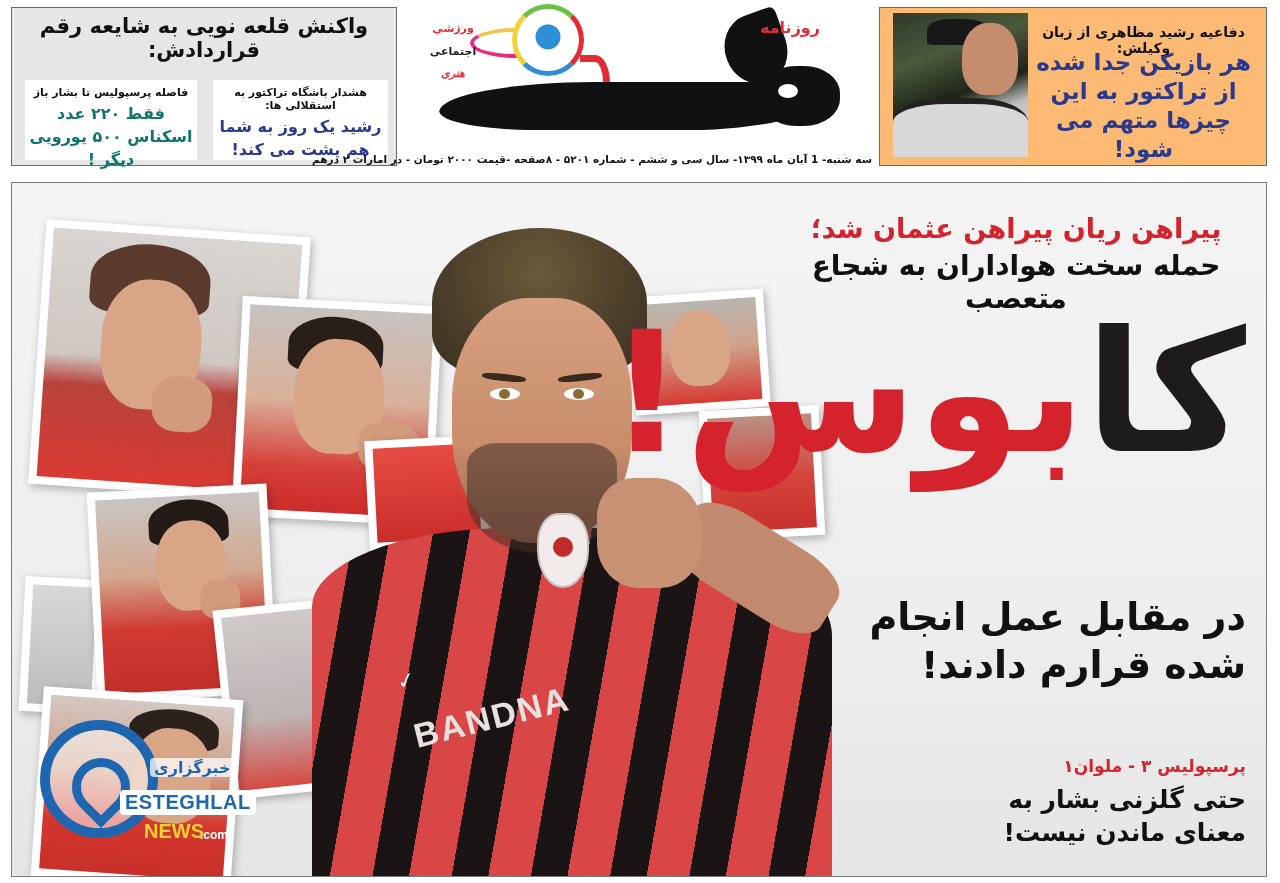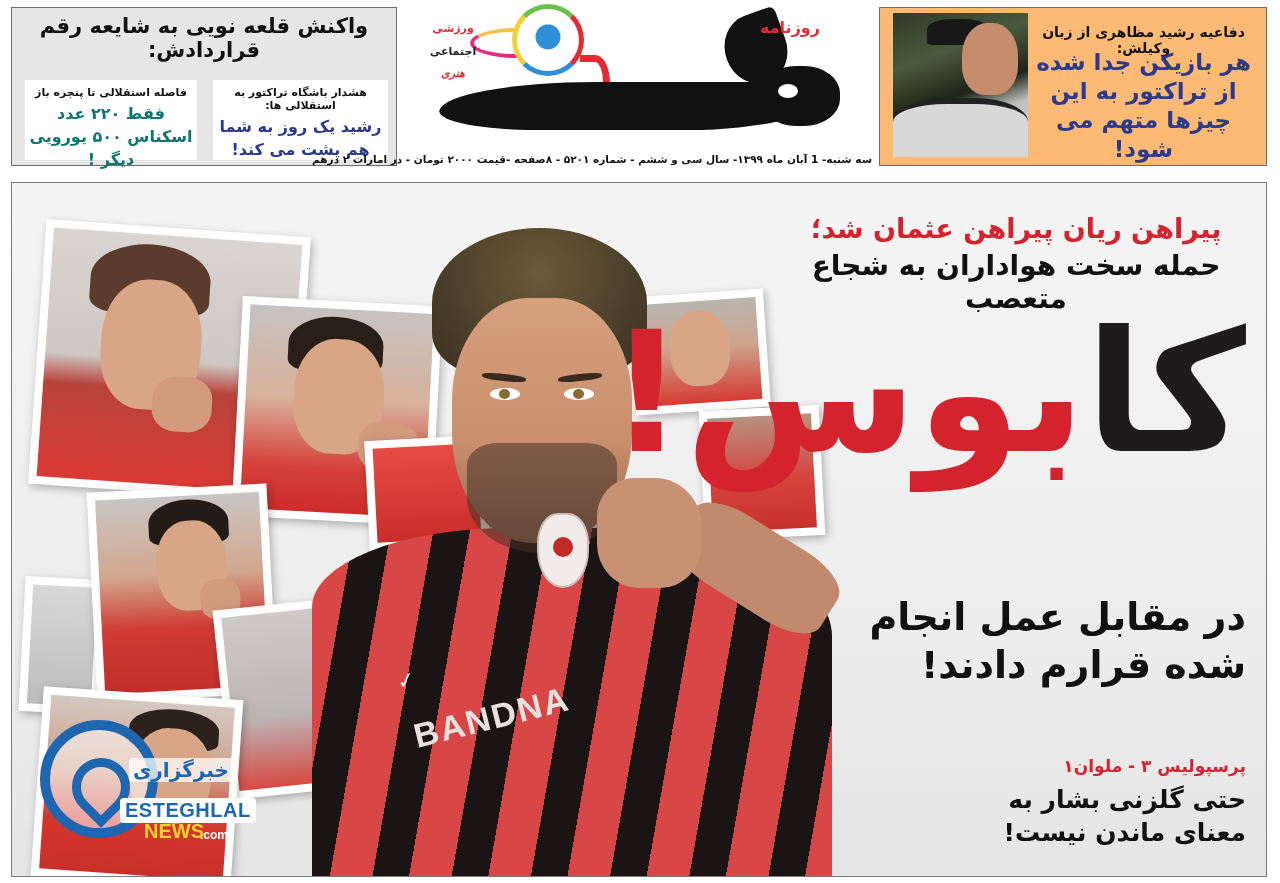--- a/index.html
+++ b/index.html
@@ -148,22 +148,22 @@
 
   
   .wm { position:absolute; left:10px; top:525px; width:210px; height:150px; }
   .wm .ball {
     position:absolute; left:18px; top:12px; width:118px; height:118px; border-radius:50%;
     border:10px solid #1e67b0; background: rgba(255,255,255,0.55);
   }
   .wm .ball::before {
     content:""; position:absolute; left:22px; top:28px; width:40px; height:40px; border:9px solid #1e67b0; border-radius:50% 50% 50% 0; transform:rotate(-45deg);
   }
-  .wm .fa { position:absolute; left:107px; top:50px; font-size:20px; color:#1e67b0; font-weight:bold; background: rgba(255,255,255,0.75); padding:0 4px; border-radius:4px; }
-  .wm .en { position:absolute; left:98px; top:90px; font-size:20px; color:#1e67b0; font-weight:bold; background:#fff; padding:1px 5px; border-radius:4px; font-family:"Liberation Sans", sans-serif; letter-spacing:0.5px; }
+  .wm .fa { position:absolute; left:128px; top:50px; font-size:16px; color:#1e67b0; font-weight:bold; background: rgba(255,255,255,0.75); padding:0 4px; border-radius:4px; }
+  .wm .en { position:absolute; left:98px; top:82px; font-size:20px; color:#1e67b0; font-weight:bold; background:#fff; padding:1px 5px; border-radius:4px; font-family:"Liberation Sans", sans-serif; letter-spacing:0.5px; }
   .wm .news { position:absolute; left:122px; top:112px; font-size:20px; color:#f2d22e; font-weight:bold; font-family:"Liberation Sans", sans-serif; }
   .wm .com { position:absolute; left:178px; top:120px; font-size:12px; color:#ffffff; font-weight:bold; font-family:"Liberation Sans", sans-serif; }
 
   
   .kicker1 { position:absolute; right:20px; top:30px; width:460px; font-size:27px; color:#d4232c; font-weight:bold; }
   .kicker2 { position:absolute; right:20px; top:66px; width:460px; font-size:28px; color:#111; font-weight:bold; }
   .mega {
     position:absolute; right:20px; top:95px; width:440px; height:230px; direction:rtl; text-align:right;
     font-size:168px; line-height:230px; font-weight:bold; letter-spacing:-4px; white-space:nowrap;
   }
@@ -178,21 +178,21 @@
 </head>
 <body>
 
 <div class="box-left rtl">
   <div class="t1">واکنش قلعه نویی به شایعه رقم قراردادش:</div>
   <div class="sub-card right">
     <div class="kick">هشدار باشگاه تراکتور به استقلالی ها:</div>
     <div class="head">رشید یک روز به شما هم پشت می کند!</div>
   </div>
   <div class="sub-card left">
-    <div class="kick">فاصله استقلالی تا پنجره باز</div>
+    <div class="kick">فاصله پرسپولیس تا بشار باز</div>
     <div class="head">فقط ۲۲۰ عدد اسکناس ۵۰۰ یورویی دیگر !</div>
   </div>
 </div>
 
 <div class="masthead">
   <div class="logo-swoosh"></div>
   <div class="logo-ball"></div>
   <div class="logo-red"></div>
   <div class="logo-stroke"></div>
   <div class="logo-hook"></div>

